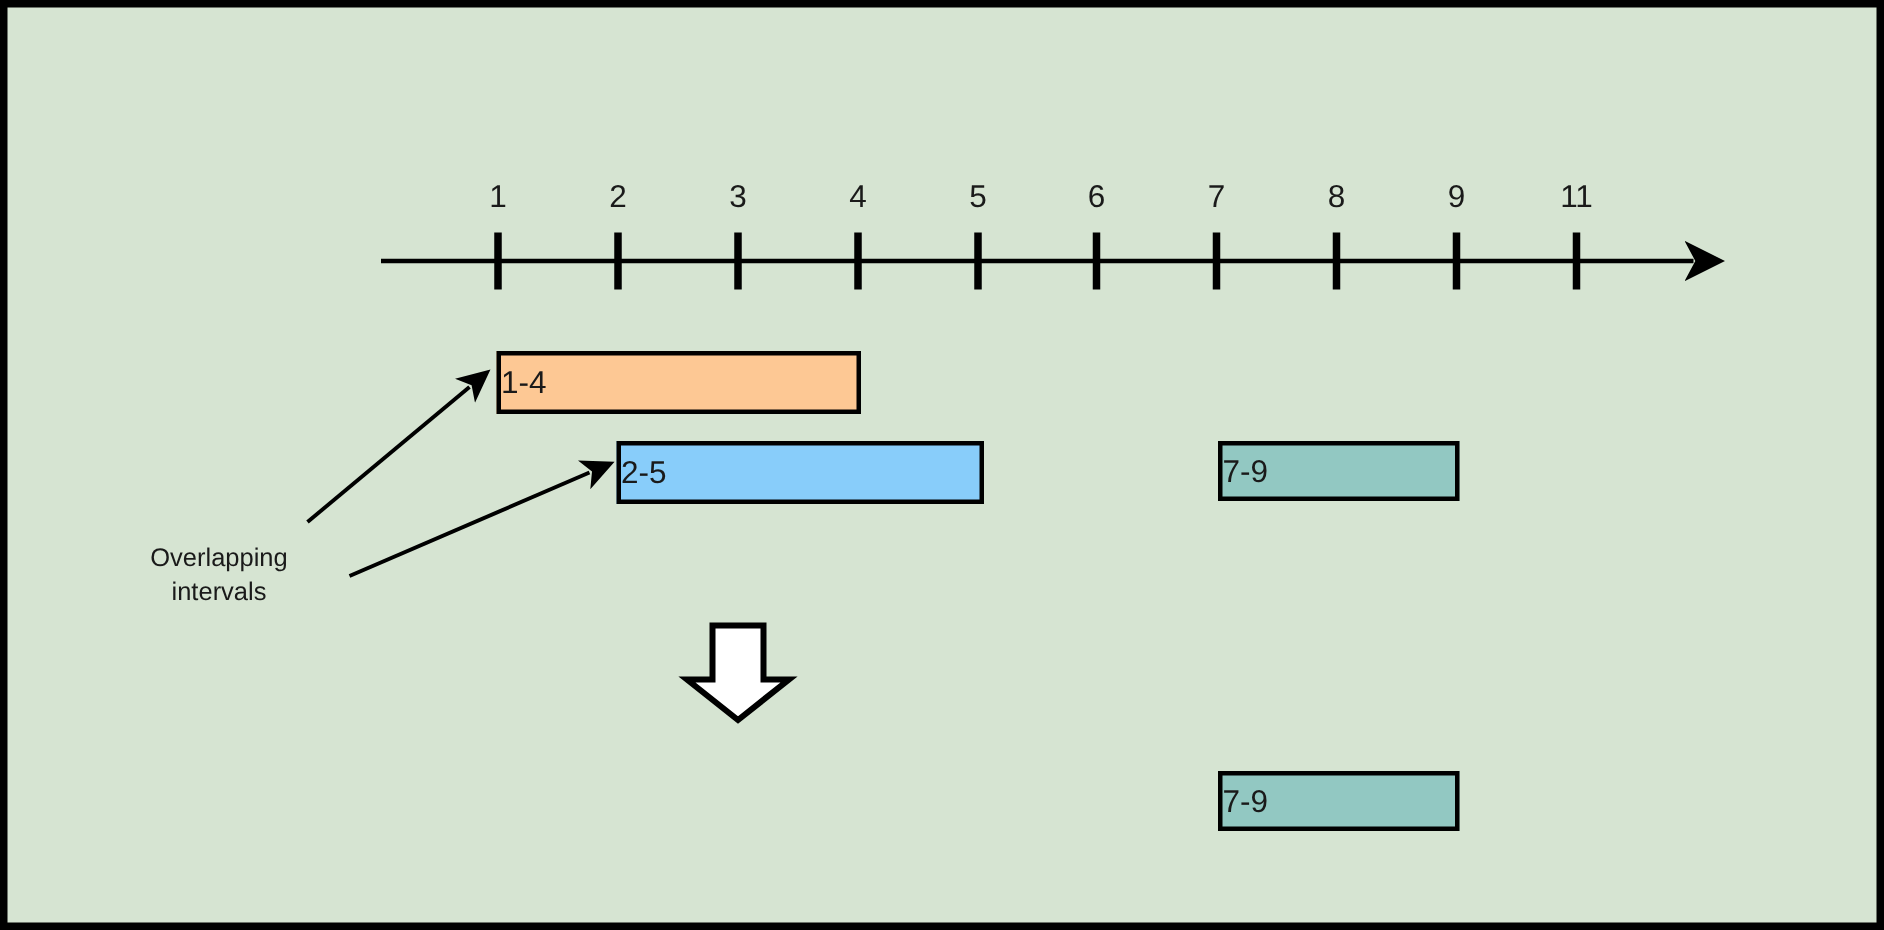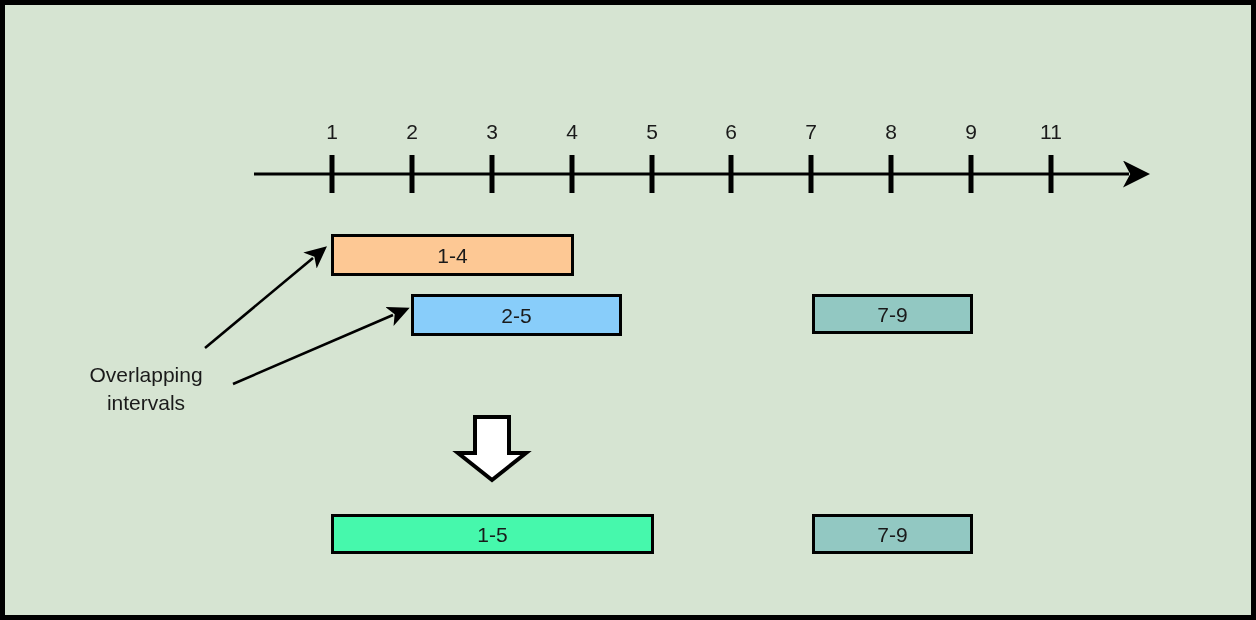--- a/index.html
+++ b/index.html
@@ -35,31 +35,30 @@
     transform: translateX(-30px);
     line-height: 1;
     white-space: nowrap;
   }
   .interval-bar {
     position: absolute;
     box-sizing: border-box;
     border: 3px solid #000000;
     display: flex;
     align-items: center;
-    justify-content: center;
   }
   .interval-bar .bar-label {
     font-size: 21px;
     color: #1a1a1a;
     line-height: 1;
     white-space: nowrap;
   }
   .annotation {
     position: absolute;
-    font-size: 21px;
+    font-size: 17px;
     color: #1a1a1a;
     text-align: center;
     line-height: 1.34;
     white-space: pre-line;
   }
 </style>
 </head>
 <body>
 
 <div id="canvas">
@@ -102,31 +101,28 @@
   <div class="tick-label" style="left:726px; top:116px;">6</div>
   <div class="tick-label" style="left:806px; top:116px;">7</div>
   <div class="tick-label" style="left:886px; top:116px;">8</div>
   <div class="tick-label" style="left:966px; top:116px;">9</div>
   <div class="tick-label" style="left:1046px; top:116px;">11</div>
 
   <div class="interval-bar" style="left:326px; top:229px; width:243px; height:42px; background:#fdc894;">
     <span class="bar-label">1-4</span>
   </div>
 
-  <div class="interval-bar" style="left:406px; top:289px; width:211px; height:42px; background:#88cdfa;">
+  <div class="interval-bar" style="left:406px; top:289px; width:245px; height:42px; background:#88cdfa;">
     <span class="bar-label">2-5</span>
   </div>
 
   <div class="interval-bar" style="left:807px; top:289px; width:161px; height:40px; background:#92c8c2;">
     <span class="bar-label">7-9</span>
   </div>
 
-  <div class="interval-bar" style="left:326px; top:509px; width:323px; height:40px; background:#46f8ac;">
-    <span class="bar-label">1-5</span>
-  </div>
 
   <div class="interval-bar" style="left:807px; top:509px; width:161px; height:40px; background:#92c8c2;">
     <span class="bar-label">7-9</span>
   </div>
 
   <div class="annotation" style="left:21px; top:356px; width:240px;">Overlapping
 intervals</div>
 
 
 </div>

